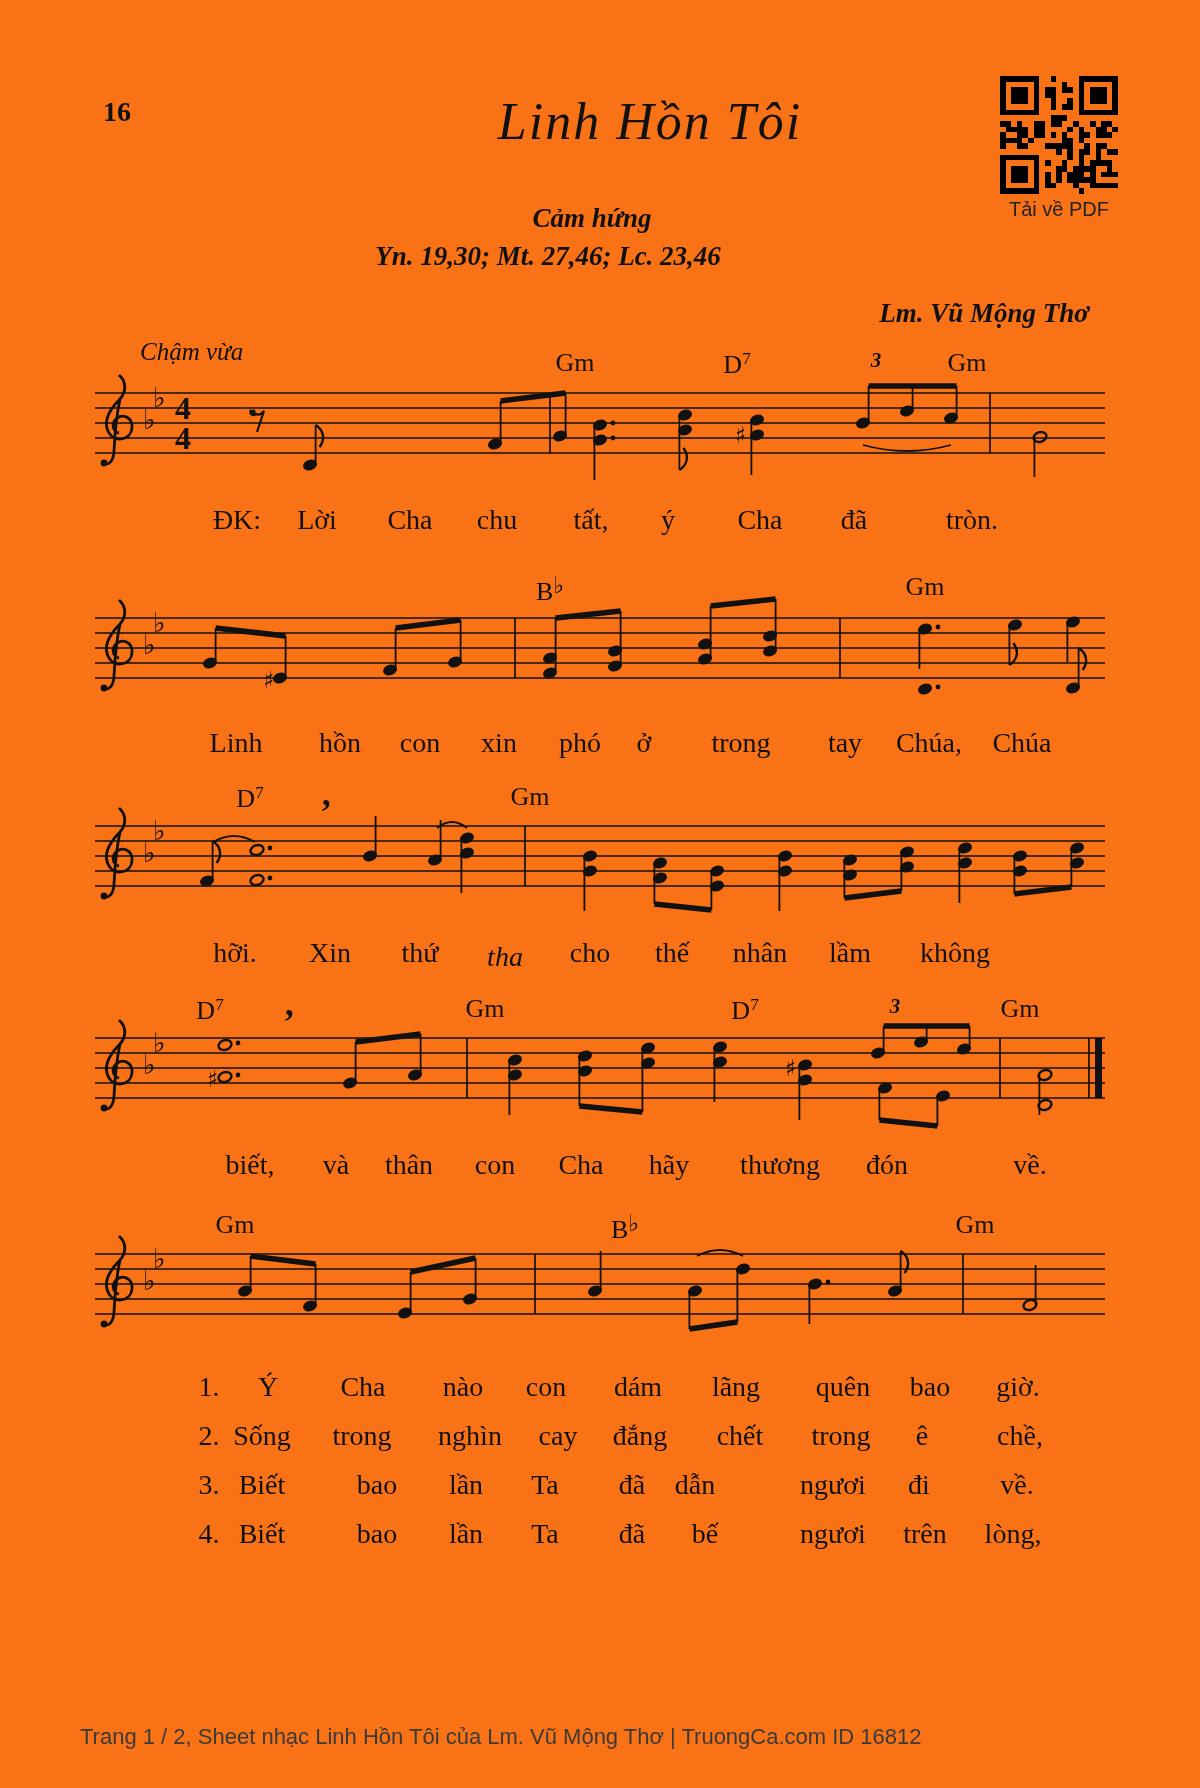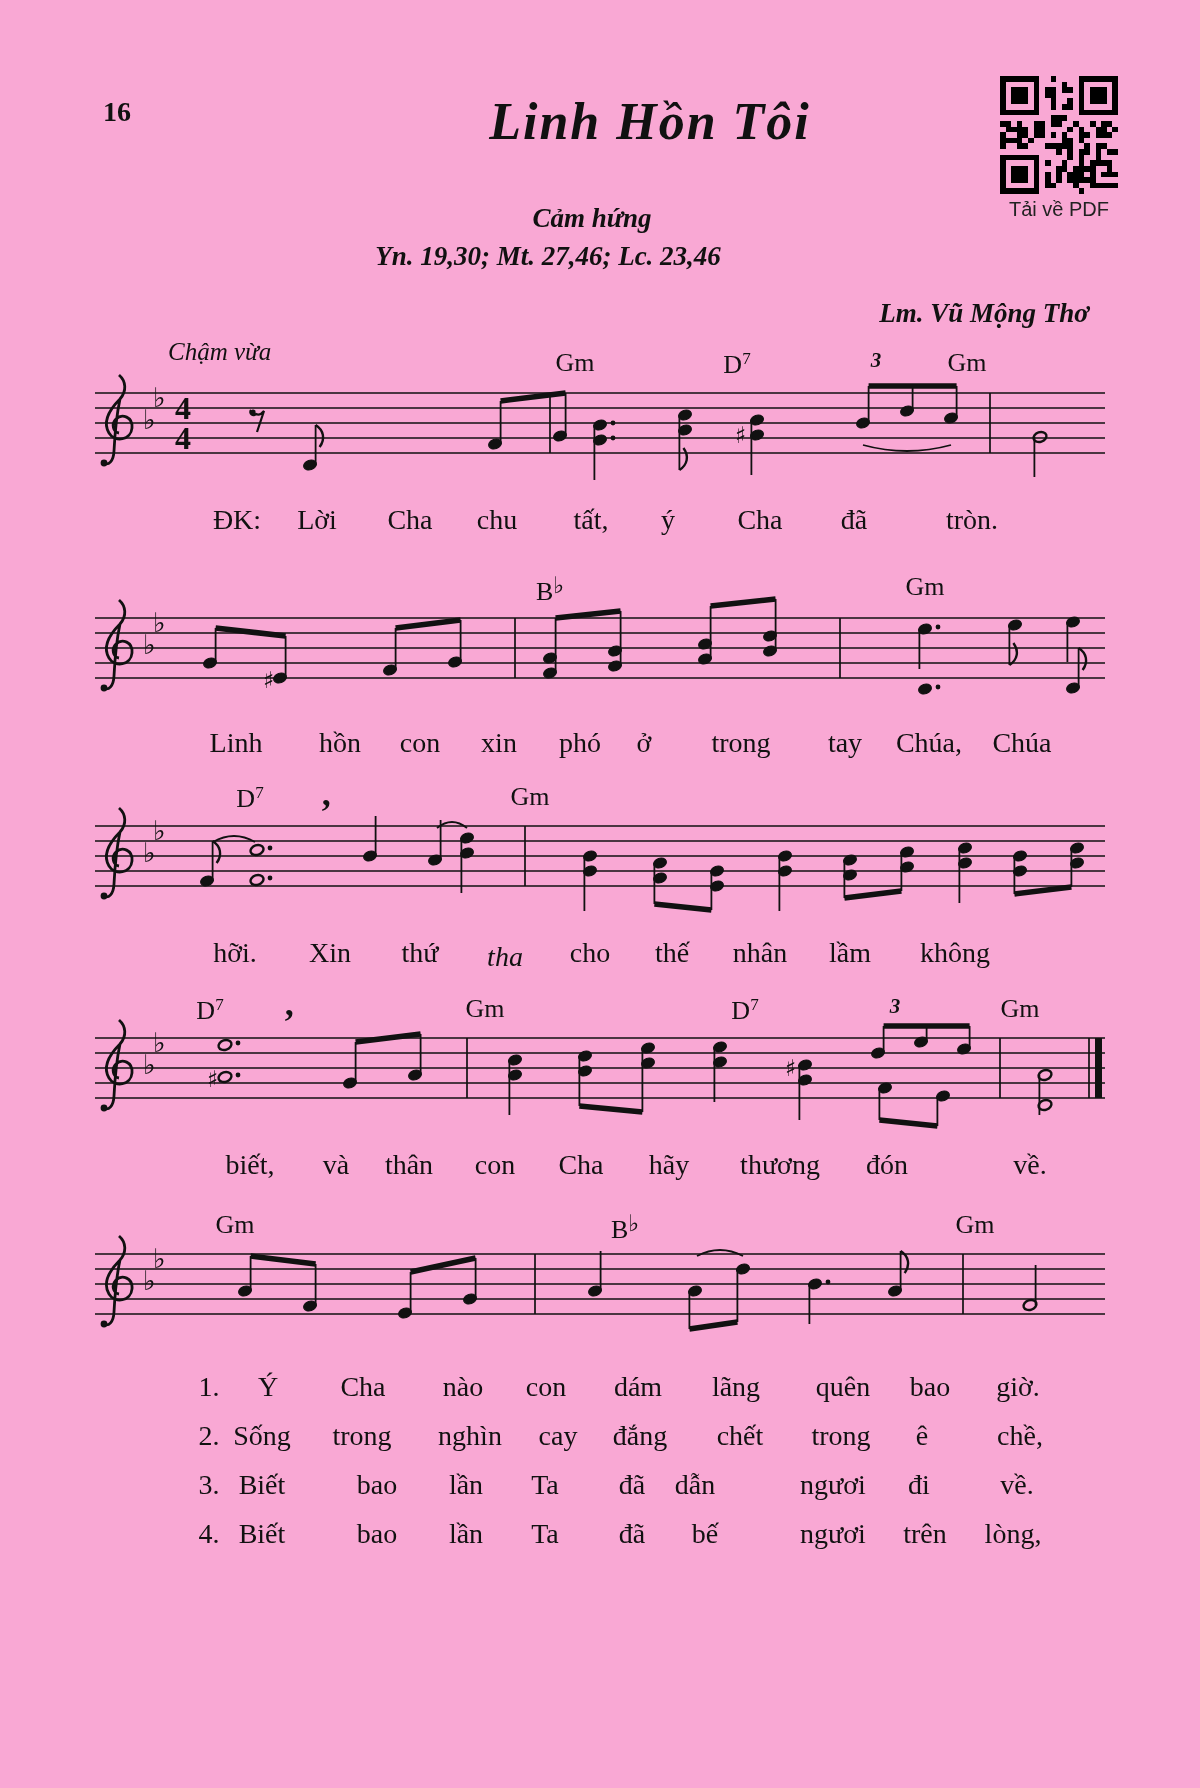--- a/index.html
+++ b/index.html
@@ -1,25 +1,25 @@
 <!DOCTYPE html>
 <html><head>
 <meta charset="utf-8">
 <style>
   html,body{margin:0;padding:0;background:#fff;}
-  .page{position:relative;width:1200px;height:1788px;background:#f9a8d4;overflow:hidden;
+  .page{position:relative;width:1200px;height:1788px;background:#f97316;overflow:hidden;
         font-family:"Liberation Serif","DejaVu Serif",serif;color:#111;}
   .abs{position:absolute;}
   .pagenum{left:103px;top:96px;font-size:28px;font-weight:bold;}
-  .title{left:650px;top:92px;transform:translateX(-50%);font-size:52px;font-weight:bold;
+  .title{left:650px;top:92px;transform:translateX(-50%);font-size:52px;font-weight:normal;
          font-style:italic;letter-spacing:2px;white-space:nowrap;margin:0;}
   .subtitle{left:592px;top:203px;transform:translateX(-50%);font-size:27px;font-weight:bold;font-style:italic;white-space:nowrap;}
   .scripture{left:548px;top:241px;transform:translateX(-50%);font-size:27px;font-weight:bold;font-style:italic;white-space:nowrap;}
   .author{left:958px;top:298px;transform:translateX(-50%);font-size:27px;font-weight:bold;font-style:italic;white-space:nowrap;margin-left:26px;}
-  .tempo{left:140px;top:338px;font-size:25px;font-style:italic;white-space:nowrap;margin-left:28px;}
+  .tempo{left:140px;top:338px;font-size:25px;font-style:italic;white-space:nowrap;}
   .qr{left:1000px;top:76px;width:118px;text-align:center;}
   .qr svg{display:block;width:118px;height:118px;}
   .qr-label{margin-top:4px;font-family:"Liberation Sans","DejaVu Sans",sans-serif;font-size:20px;color:#222;white-space:nowrap;}
   .chord{transform:translateX(-50%);font-size:26px;white-space:nowrap;line-height:1;}
   .chord sup{font-size:17px;vertical-align:9px;}
   .chord .flat{font-family:"DejaVu Sans",sans-serif;font-size:23px;vertical-align:7px;}
   .chord.trip3{font-size:21px;font-style:italic;font-weight:bold;}
   .lyric,.vword{transform:translateX(-50%);font-size:28px;white-space:nowrap;line-height:1.2;}
   .staff-svg{position:absolute;left:95px;width:1010px;height:150px;}
   .footer{left:80px;top:1724px;font-family:"Liberation Sans","DejaVu Sans",sans-serif;
@@ -512,20 +512,21 @@
         <ellipse cx="600" cy="77" rx="6.6" ry="4.8" transform="rotate(-18 600 77)" fill="#111111" stroke="#111111" stroke-width="1"></ellipse>
         <line x1="594.4" y1="77" x2="594.4" y2="115" stroke="#111111" stroke-width="1.8"></line>
         <ellipse cx="648" cy="55" rx="6.6" ry="4.8" transform="rotate(-18 648 55)" fill="#111111" stroke="#111111" stroke-width="1"></ellipse>
         <line x1="642.4" y1="55" x2="642.4" y2="108" stroke="#111111" stroke-width="1.8"></line>
         <line x1="594.4" y1="115" x2="642.4" y2="108" stroke="#111111" stroke-width="5.5"></line>
         <path d="M602,42 Q625,30 648,42" fill="none" stroke="#111111" stroke-width="1.8"></path>
       </svg>
     </div>
   <div id="verses"></div>
 
+  <div class="abs footer">Trang 1 / 2, Sheet nhạc Linh Hồn Tôi của Lm. Vũ Mộng Thơ | TruongCa.com ID 16812</div>
 <div class="abs chord" style="left: 575px; top: 350px;">Gm</div>
     <div class="abs chord" style="left: 737px; top: 350px;">D<sup>7</sup></div>
     <div class="abs chord trip3" style="left: 876px; top: 350px;">3</div>
     <div class="abs chord" style="left: 967px; top: 350px;">Gm</div>
     <div class="abs lyric" style="left: 237px; top: 503px;">ĐK:</div>
     <div class="abs lyric" style="left: 317px; top: 503px;">Lời</div>
     <div class="abs lyric" style="left: 410px; top: 503px;">Cha</div>
     <div class="abs lyric" style="left: 497px; top: 503px;">chu</div>
     <div class="abs lyric" style="left: 591px; top: 503px;">tất,</div>
     <div class="abs lyric" style="left: 668px; top: 503px;">ý</div>

